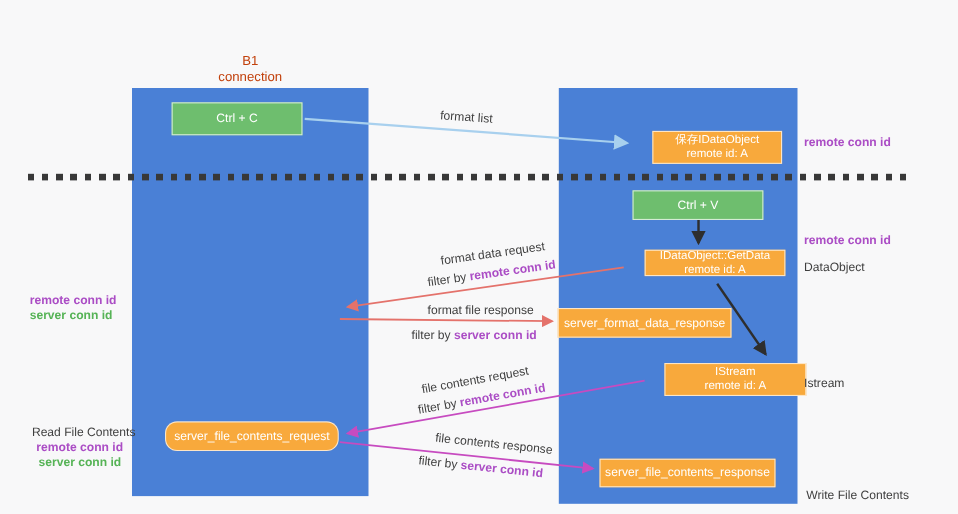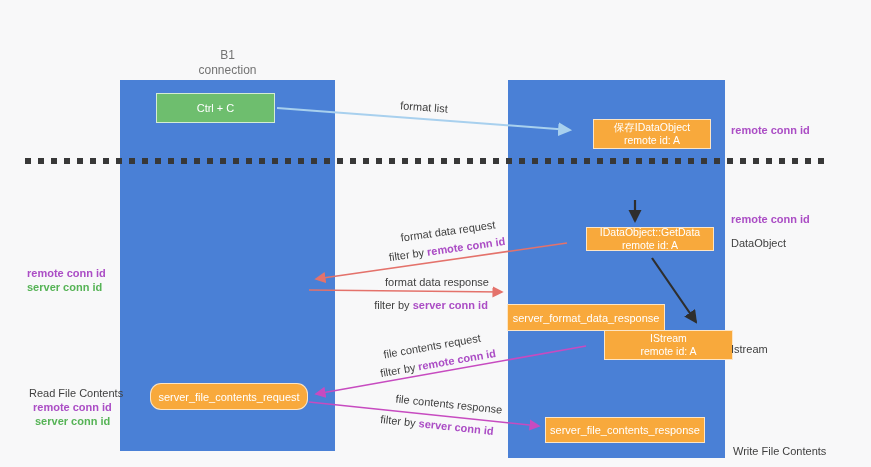--- a/index.html
+++ b/index.html
@@ -2,21 +2,21 @@
 <html style="--column-blue: #4a80d6; --node-green: #6ebe6e; --node-orange: #f8a93c; --arrow-blue: #a8d0ee; --arrow-red: #e4726b; --arrow-magenta: #c74bc0; --arrow-black: #2e2e2e; --text-purple: #ab4dc5; --text-green: #56b356; --dash-color: #383838;"><head>
 <meta charset="utf-8">
 <style>
   html,body{margin:0;padding:0;}
   body{font-family:"Liberation Sans", sans-serif; background:#e9e9ea;}
   .canvas{position:relative;width:871px;height:467px;background:#f8f8f9;overflow:hidden;}
 
   .title{position:absolute;left:327px;top:5px;width:220px;text-align:center;
          font-size:15px;line-height:19px;color:#3a3a3a;}
 
-  .colhead{position:absolute;top:48px;text-align:center;font-size:12px;line-height:15px;color:#737373;}
+  .colhead{position:absolute;top:48px;text-align:center;font-size:12px;line-height:15px;color:#c2410c;}
 
   .column{position:absolute;background:var(--column-blue,#4a80d6);}
 
   .dash{position:absolute;left:25px;top:158px;width:802px;height:6px;
         background:repeating-linear-gradient(90deg,var(--dash-color,#383838) 0 6px,transparent 6px 13px);}
 
   .node{position:absolute;display:flex;flex-direction:column;align-items:center;justify-content:center;
         color:#fff;text-align:left;white-space:nowrap;font-size:11px;line-height:14px;
         border:1px solid rgba(255,255,255,.7);box-sizing:border-box;}
   .node.green{background:var(--node-green,#6ebe6e);}
@@ -82,28 +82,31 @@
 
   <div class="node green" style="left:156px;top:93px;width:119px;height:30px;">
     <div>Ctrl + C</div>
   </div>
 
   <div class="node orange tight" style="left:577px;top:119px;width:118px;height:30px;">
     <div>保存IDataObject</div>
     <div>remote id: A</div>
   </div>
 
+  <div class="node green" style="left:575px;top:173px;width:119px;height:27px;">
+    <div>Ctrl + V</div>
+  </div>
 
   <div class="node orange tight" style="left:570px;top:227px;width:128px;height:24px;">
     <div>IDataObject::GetData</div>
     <div>remote id: A</div>
   </div>
 
 
-  <div class="node orange" style="left:507px;top:280px;width:158px;height:27px;margin-top:24px;">
+  <div class="node orange" style="left:507px;top:280px;width:158px;height:27px;">
     <div>server_format_data_response</div>
   </div>
 
   <div class="node orange tight" style="left:588px;top:330px;width:129px;height:30px;">
     <div>IStream</div>
     <div>remote id: A</div>
   </div>
 
   <div class="node orange" style="left:150px;top:383px;width:158px;height:27px;border-radius:11px;">
     <div>server_file_contents_request</div>
@@ -113,21 +116,21 @@
     <div>server_file_contents_response</div>
   </div>
 
   <div class="flabel" style="left:424px;top:107px;--r:4deg;">format list</div>
 
   <div class="flabel" style="left:448px;top:231px;--r:-8deg;">format data request</div>
   <div class="flabel" style="left:447px;top:249px;--r:-8deg;">
     <span>filter by </span><span class="purple bold">remote conn id</span>
   </div>
 
-  <div class="flabel" style="left:437px;top:282px;">format data response</div>
+  <div class="flabel" style="left:437px;top:282px;">format file response</div>
   <div class="flabel" style="left:431px;top:305px;">
     <span>filter by </span><span class="purple bold">server conn id</span>
   </div>
 
   <div class="flabel" style="left:432px;top:346px;--r:-10deg;">file contents request</div>
   <div class="flabel" style="left:438px;top:363px;--r:-10deg;">
     <span>filter by </span><span class="purple bold">remote conn id</span>
   </div>
 
   <div class="flabel" style="left:449px;top:404px;--r:6deg;">file contents response</div>

